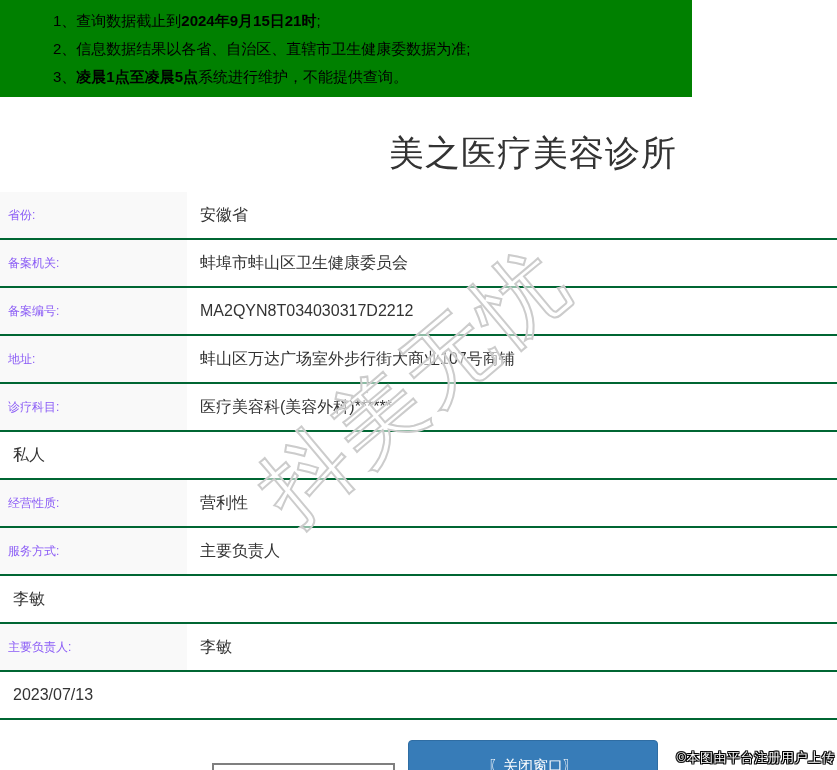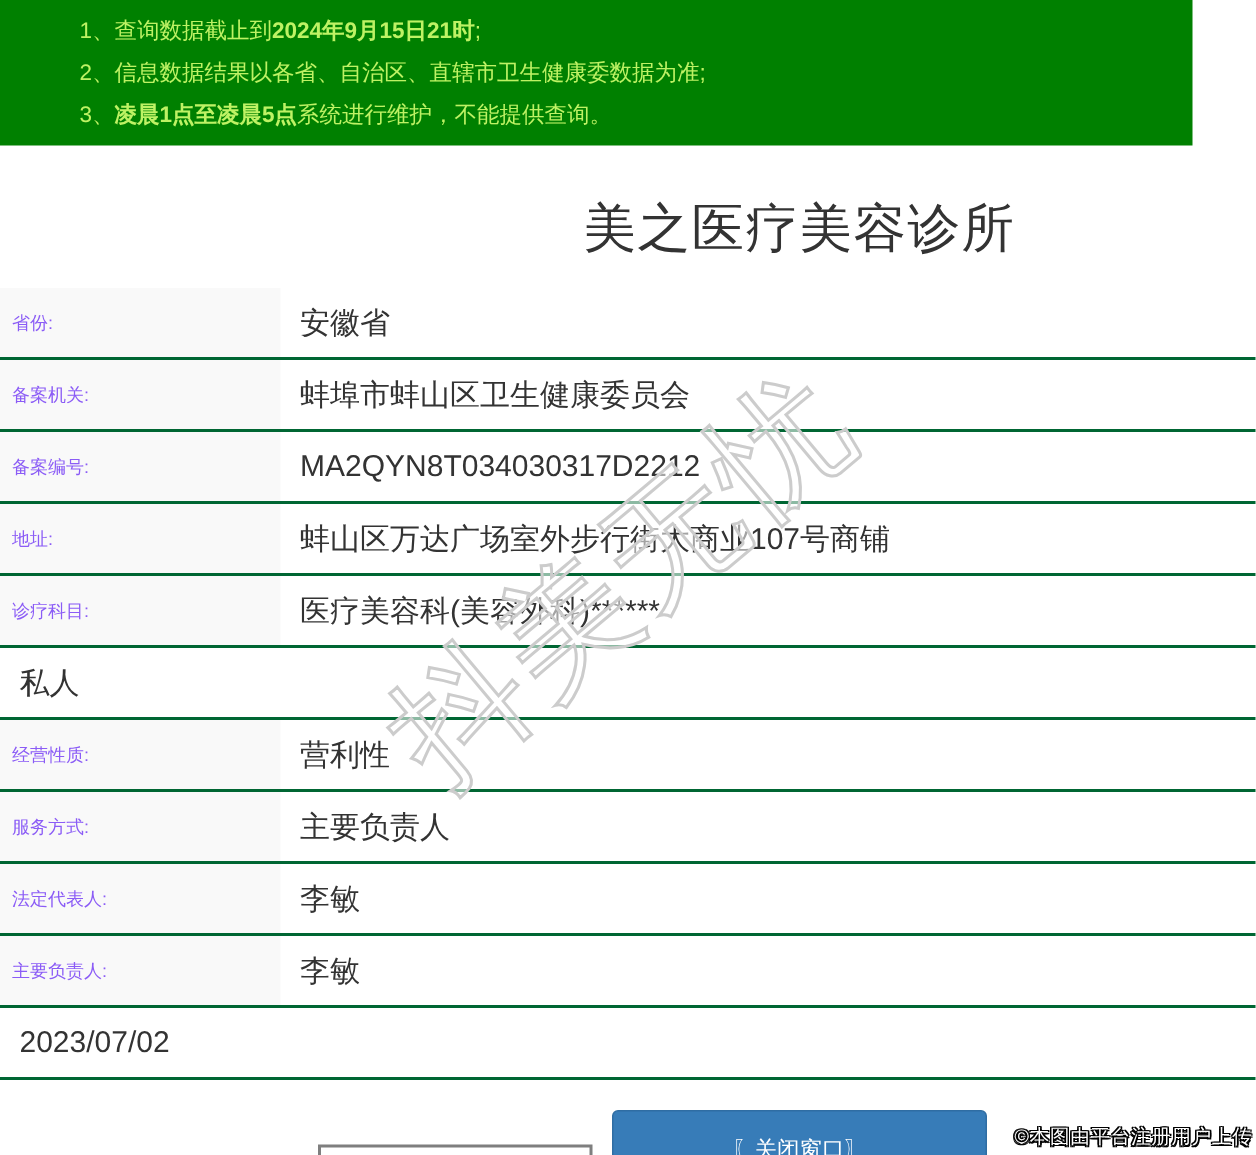--- a/index.html
+++ b/index.html
@@ -14,23 +14,23 @@
     background: #ffffff;
     font-family: "Liberation Sans", sans-serif;
     color: #333333;
   }
   .page {
     width: 1066px;
     position: relative;
   }
   
   .notice-bar {
-    width: 795px;
+    width: 692px;
     background: #008000;
-    color: #bef264;
+    color: #000000;
     padding: 7px 0 6px 0;
   }
   .notice-line {
     padding-left: 53px;
     font-size: 15px;
     line-height: 28px;
     white-space: nowrap;
   }
   .notice-line .b {
     font-weight: bold;
@@ -64,21 +64,21 @@
     align-self: stretch;
     display: flex;
     align-items: center;
     padding-left: 8px;
     background: #f9f9f9;
     font-size: 12px;
     color: #8b5cf6;
   }
   .info-value {
     padding-left: 13px;
-    font-size: 20px;
+    font-size: 16px;
     color: #333333;
   }
   
   .close-button {
     display: block;
     margin: 20px auto 0 auto;
     width: 250px;
     height: 44px;
     box-sizing: border-box;
     background: #377cb8;
@@ -170,29 +170,28 @@
     </div>
     <div class="info-row">
       <div class="info-label">经营性质:</div>
       <div class="info-value">营利性</div>
     </div>
     <div class="info-row">
       <div class="info-label">服务方式:</div>
       <div class="info-value">主要负责人</div>
     </div>
     <div class="info-row">
-      <div class="info-label">法定代表人:</div>
       <div class="info-value">李敏</div>
     </div>
     <div class="info-row">
       <div class="info-label">主要负责人:</div>
       <div class="info-value">李敏</div>
     </div>
     <div class="info-row">
-      <div class="info-value">2023/07/02</div>
+      <div class="info-value">2023/07/13</div>
     </div>
   </div>
 
   <button class="close-button">〖关闭窗口〗</button>
 
 </div>
 
 <div class="bottom-input"></div>
 
 <div class="watermark">抖美无忧</div>

